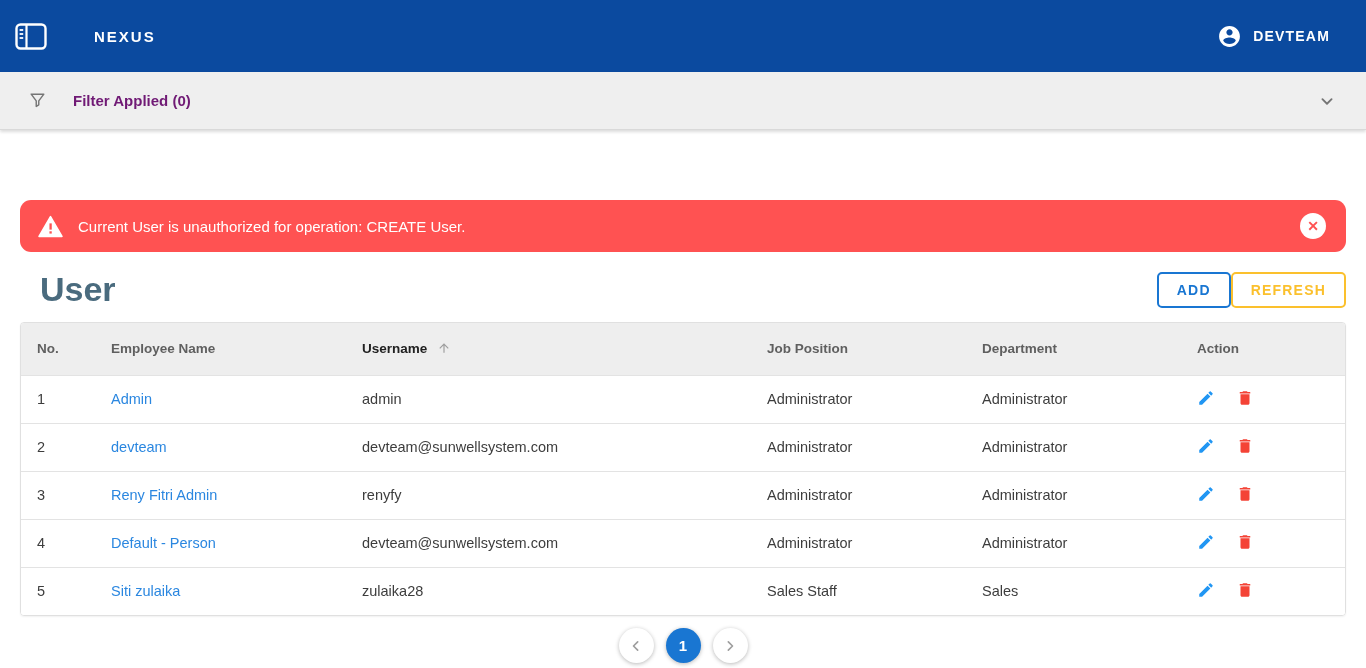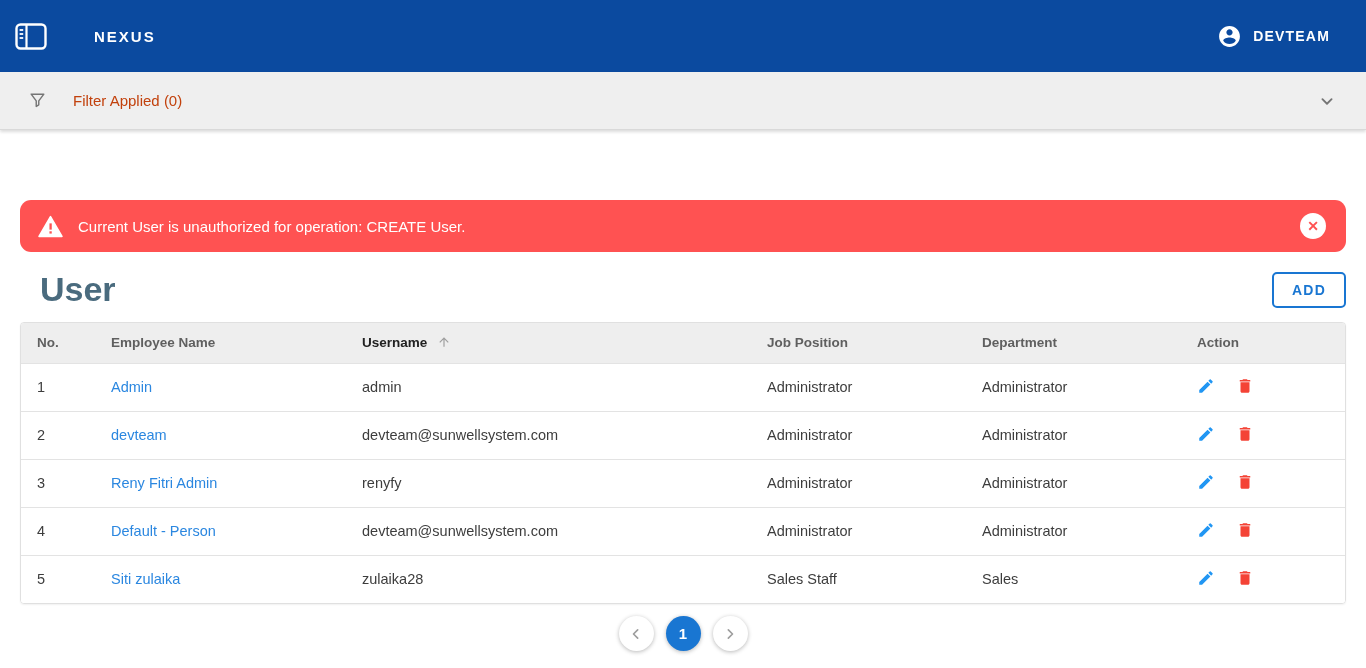--- a/index.html
+++ b/index.html
@@ -13,21 +13,21 @@
     display:flex; align-items:center; justify-content:center; }
   .brand { color:#ffffff; font-size:15px; font-weight:bold; letter-spacing:2px; margin-left:46px; }
   .nav-user { margin-left:auto; display:flex; align-items:center; gap:11px; cursor:pointer;
     background:transparent; border:none; }
   .nav-user span { color:#ffffff; font-size:14px; font-weight:bold; letter-spacing:1.2px; }
 
   
   .filterbar { height:58px; background:#efefef; border-bottom:1px solid #d9d9d9;
     box-shadow:0 2px 3px rgba(0,0,0,0.14); display:flex; align-items:center;
     padding:0 28px; cursor:pointer; position:relative; }
-  .filterbar .label { font-size:15px; font-weight:normal; color:#c2410c; margin-left:26px; }
+  .filterbar .label { font-size:15px; font-weight:bold; color:#701a75; margin-left:26px; }
   .filterbar .chev { margin-left:auto; display:flex; align-items:center; }
 
   
   .content { padding:0 20px; }
 
   .alert { margin-top:70px; height:52px; background:#ff5252; border-radius:11px;
     display:flex; align-items:center; padding:0 20px 0 18px; }
   .alert .msg { color:#ffffff; font-size:15px; margin-left:15px; }
   .alert-close { margin-left:auto; width:26px; height:26px; border-radius:50%;
     background:#ffffff; border:none; color:#ff5252; font-size:14px; font-weight:bold;
@@ -41,21 +41,21 @@
     font-family:"Liberation Sans","DejaVu Sans",sans-serif; }
   .btn-add { border:2px solid #1976d2; color:#1976d2; }
   .btn-refresh { border:2px solid #fbc02d; color:#fbc02d; }
 
   
   .tbl-wrap { margin-top:13px; border:1px solid #e0e0e0; border-radius:4px;
     box-shadow:0 1px 2px rgba(0,0,0,0.06); overflow:hidden; }
   table { width:100%; border-collapse:collapse; table-layout:fixed; }
   col.c-no{width:74px;} col.c-name{width:251px;} col.c-user{width:405px;}
   col.c-job{width:215px;} col.c-dept{width:215px;}
-  thead th { background:#eeeeee; height:40px; text-align:left; font-size:13.5px;
+  thead th { background:#eeeeee; height:52px; text-align:left; font-size:13.5px;
     font-weight:bold; color:#5f5f5f; padding:0 0 0 16px; }
   thead th.sorted { color:#212121; }
   th .sort-ic { vertical-align:-2px; margin-left:6px; }
   tbody td { height:48px; border-top:1px solid #e3e3e3; font-size:14.5px; color:#3d3d3d;
     padding:0 0 0 16px; background:#ffffff; }
   td a { color:#2b87e0; text-decoration:none; cursor:pointer; }
   .icon-btn { background:transparent; border:none; cursor:pointer; padding:0;
     display:inline-flex; align-items:center; }
   .icon-btn + .icon-btn { margin-left:17px; }
 
@@ -112,20 +112,21 @@
     <span class="msg">Current User is unauthorized for operation: CREATE User.</span>
     <button class="alert-close">
       <span>✕</span>
     </button>
   </div>
 
   <div class="title-row">
     <h1 class="page-title">User</h1>
     <div class="btns">
       <button class="btn btn-add">ADD</button>
+      <button class="btn btn-refresh">REFRESH</button>
     </div>
   </div>
 
   <div class="tbl-wrap">
     <table>
       <colgroup>
         <col class="c-no">
           <col class="c-name">
           <col class="c-user">
         <col class="c-job">

